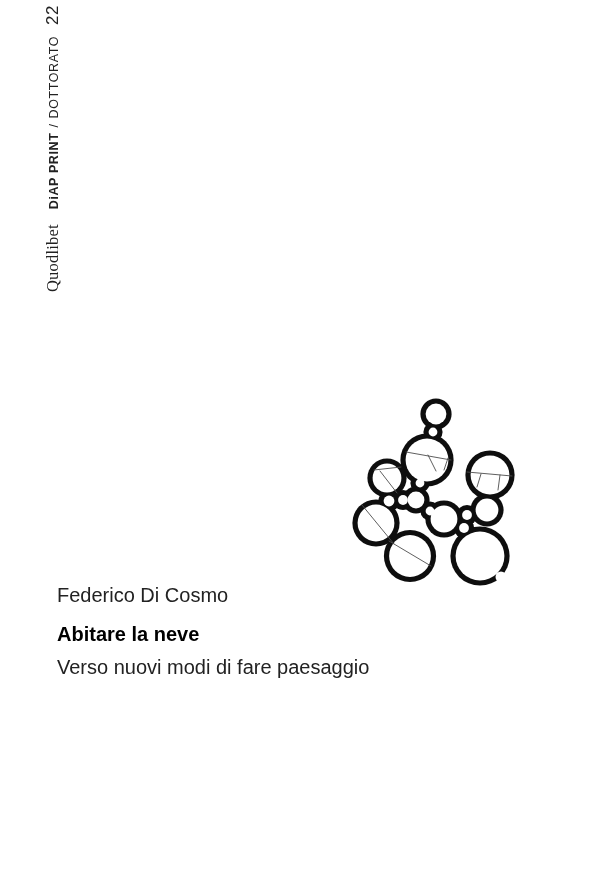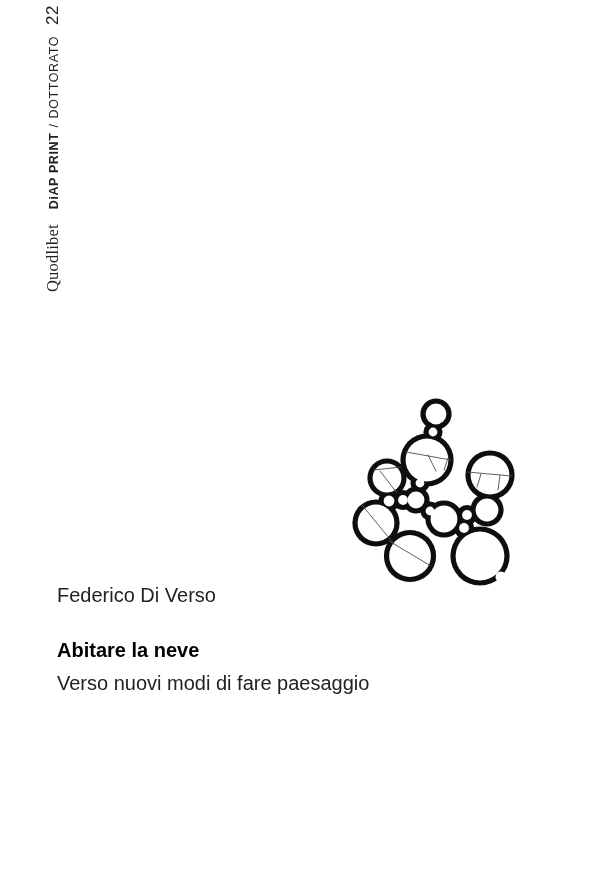--- a/index.html
+++ b/index.html
@@ -61,21 +61,21 @@
   .author{
     font-size:20px;
     line-height:24px;
     color:var(--ink-text,#262626);
   }
   .book-title{
     font-size:20px;
     line-height:24px;
     font-weight:bold;
     color:var(--ink-title,#000);
-    margin-top:31px;
+    margin-top:15px;
   }
   .subtitle{
     font-size:20px;
     line-height:24px;
     color:var(--ink-text,#262626);
     margin-top:9px;
   }
 </style>
 </head>
 <body>
@@ -136,18 +136,18 @@
         <line x1="380" y1="471" x2="397" y2="493" stroke="#4d4d4d" stroke-width="0.9" stroke-linecap="round"></line>
         <line x1="467" y1="472" x2="512" y2="476" stroke="#4d4d4d" stroke-width="0.9" stroke-linecap="round"></line>
         <line x1="481" y1="474" x2="477" y2="487" stroke="#4d4d4d" stroke-width="0.9" stroke-linecap="round"></line>
         <line x1="500" y1="475" x2="498" y2="490" stroke="#4d4d4d" stroke-width="0.9" stroke-linecap="round"></line>
         <line x1="362" y1="505" x2="394" y2="544" stroke="#4d4d4d" stroke-width="0.9" stroke-linecap="round"></line>
         <line x1="389" y1="541" x2="431" y2="566" stroke="#4d4d4d" stroke-width="0.9" stroke-linecap="round"></line>
       </g>
   </svg>
 
   <div class="title-block">
-    <div class="author">Federico Di Verso</div>
+    <div class="author">Federico Di Cosmo</div>
     <div class="book-title">Abitare la neve</div>
     <div class="subtitle">Verso nuovi modi di fare paesaggio</div>
   </div>
 
 </div>
 
 </body></html>

